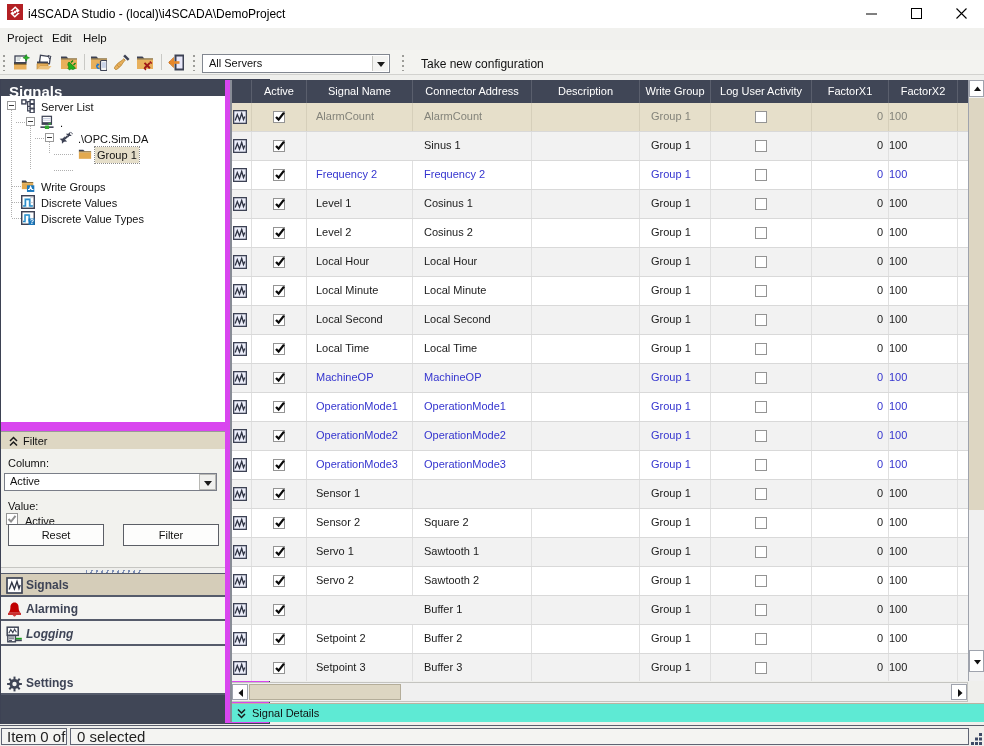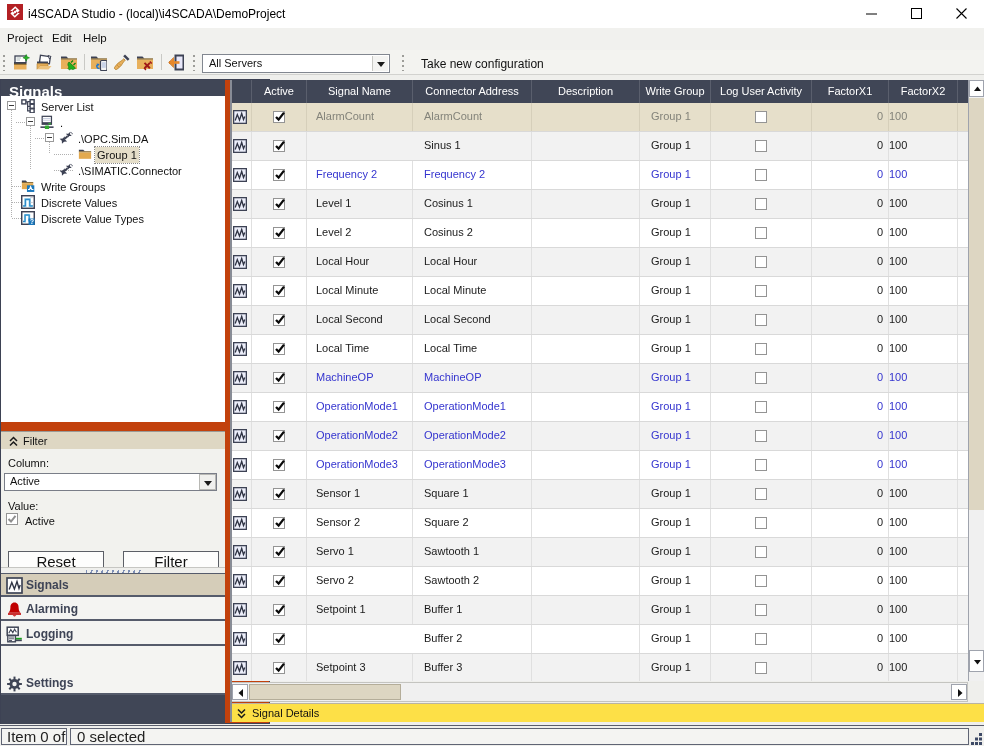--- a/index.html
+++ b/index.html
@@ -20,40 +20,40 @@
   background-image:repeating-linear-gradient(#9d9d99 0 2px, transparent 2px 5px); }
 .tbtn { position:absolute; top:4px; width:17px; height:17px; }
 .tsep { position:absolute; top:4px; width:1px; height:16px; background:#c9c9c5; }
 #combo { position:absolute; left:202px; top:4px; width:188px; height:19px; background:#fff; border:1px solid #828790; font-size:11px; color:#111; }
 #combo .ct { position:absolute; left:6px; top:2px; }
 #combo .carrow { position:absolute; right:1px; top:1px; width:16px; height:15px; background:#f4f4f2; border-left:1px solid #c9c9c5; }
 #combo .carrow:after { content:""; position:absolute; left:4px; top:6px; border:4px solid transparent; border-top:5px solid #1a1a1a; }
 #takenew { position:absolute; left:421px; top:7px; font-size:12px; color:#111; }
 
 
-#lpanel { position:absolute; left:0; top:79px; width:270px; height:645px; background:#c2410c; border:1px solid #3d4254; }
+#lpanel { position:absolute; left:0; top:79px; width:270px; height:645px; background:#d946ef; border:1px solid #3d4254; }
 #lhead { position:absolute; left:0; top:0; width:224px; height:24px; background:#404656; color:#fff; font-size:15px; font-weight:bold; padding-left:8px; line-height:24px; }
 #tree { position:absolute; left:0; top:16px; width:224px; height:326px; background:#fff; font-size:11px; color:#111; }
 .trow { position:absolute; height:16px; line-height:16px; }
 .pm { position:absolute; width:9px; height:9px; border:1px solid #9a9a9a; background:#fff; }
 .pm:before { content:""; position:absolute; left:1px; top:3px; width:5px; height:1px; background:#3a3a3a; }
 .ticon { position:absolute; top:1px; width:14px; height:14px; }
 .tlabel { position:absolute; top:1px; white-space:nowrap; }
 .tsel { background:#e5dec9; outline:1px dotted #8a8a8a; }
 .vline { position:absolute; width:1px; background-image:repeating-linear-gradient(#b0b0b0 0 1px, transparent 1px 2px); }
 .hline { position:absolute; height:1px; background-image:repeating-linear-gradient(90deg,#b0b0b0 0 1px, transparent 1px 2px); }
 
 
 #fhead { position:absolute; left:0; top:351px; width:224px; height:19px; background:#ded7c3; border-top:1px solid #9a9a96; font-size:11px; color:#111; line-height:19px; }
 #fbody { position:absolute; left:0; top:369px; width:224px; height:197px; background:#f2f2ee; font-size:11px; color:#111;padding-left:15px; }
 #fcombo { position:absolute; left:3px; top:24px; width:213px; height:18px; background:#fff; border:1px solid #7a7e88; font-size:11px; }
 #fcombo .ct { position:absolute; left:5px; top:1px; }
 #fcombo .carrow { position:absolute; right:0px; top:0px; width:17px; height:16px; background:#f0f0ed; border:1px solid #b8b8b4; }
 #fcombo .carrow:after { content:""; position:absolute; left:4px; top:6px; border:4px solid transparent; border-top:5px solid #1a1a1a; }
-.fbtn { position:absolute; top:102px; width:96px; height:22px; background:#fdfdfc; border:1px solid #5c5f66; font-size:15px; text-align:center; line-height:20px; color:#111; }
+.fbtn { position:absolute; top:75px; width:96px; height:22px; background:#fdfdfc; border:1px solid #5c5f66; font-size:11px; text-align:center; line-height:20px; color:#111; }
 #splitter { position:absolute; left:0; top:487px; width:224px; height:6px; background:#efefec; border-top:1px solid #c6c6c2; }
 #splitter:after { content:""; position:absolute; left:85px; top:2px; width:55px; height:3px;
   background-image:repeating-linear-gradient(110deg, #7d8eb5 0 1.5px, transparent 1.5px 5px); }
 
 
 #nav { position:absolute; left:0; top:493px; width:224px; height:122px; background:#f4f4f2; border-top:1px solid #555b6b; }
 .nitem { position:absolute; left:0; width:224px; height:23px; border-bottom:2px solid #555b6b; font-size:12px; font-weight:bold; color:#3e4456; background:#f4f4f2; }
 .nitem .nlabel { position:absolute; left:25px; top:4px; }
 .nicon { position:absolute; left:5px; top:3px; width:17px; height:17px; }
 #navfill { position:absolute; left:0; top:615px; width:224px; height:29px; background:#404656; }
@@ -87,21 +87,21 @@
 .cbk svg { position:absolute; left:0px; top:0px; }
 
 
 #vscroll { position:absolute; left:738px; top:1px; width:16px; height:601px; background:#f0f0f0; border-left:1px solid #9fa3ad; }
 .sbtn { position:absolute; background:#fff; border:1px solid #9fa3ad; }
 #vthumb { position:absolute; left:0px; top:18px; width:15px; height:412px; background:#ddd6c2; }
 
 #hscroll { position:absolute; left:0; top:603px; width:738px; height:20px; background:#f0f0f0; border:1px solid #c4c4c0; }
 #hthumb { position:absolute; left:18px; top:1px; width:152px; height:16px; background:#ddd6c2; border:1px solid #b4ad99; }
 
-#sdbar { position:absolute; left:0; top:624px; width:754px; height:19px; background:#fde047; border-top:1px solid #b9b3a2; font-size:11px; color:#111; line-height:19px; }
+#sdbar { position:absolute; left:0; top:624px; width:754px; height:19px; background:#5eead4; border-top:1px solid #b9b3a2; font-size:11px; color:#111; line-height:19px; }
 
 
 #status { position:absolute; left:0; top:725px; width:984px; height:21px; background:#efefec; border-top:1px solid #5a5e6c; font-size:15px; color:#222; }
 .spanel { position:absolute; top:2px; height:17px; background:#f4f4f2; border:1px solid #5f6474; line-height:15px; }
 </style></head>
 <body>
 
 <div id="title">
   <svg id="appicon" viewBox="0 0 16 16">
       <rect width="16" height="16" fill="#b32024"></rect>
@@ -242,31 +242,20 @@
         <span class="tlabel" style="left:75px;padding:0 2px">.\OPC.Sim.DA</span>
       </div>
 <div class="trow" style="left:0;top:50px;width:224px">
         <svg class="ticon" style="left:77px" viewBox="0 0 16 16" width="16" height="16">
           <path d="M1 3 L6 3 L7.8 4.9 L1 4.9 Z" fill="#3d4254"></path>
           <rect x="1" y="4.9" width="14" height="1.3" fill="#7a5a1e"></rect>
           <rect x="1" y="6.2" width="14" height="7.3" fill="#e2a94f"></rect>
         </svg>
         <span class="tlabel tsel" style="left:94px;padding:0 2px">Group 1</span>
       </div>
-<div class="trow" style="left:0;top:66px;width:224px">
-        <svg class="ticon" style="left:58px" viewBox="0 0 16 16" width="16" height="16">
-          <g fill="#3d4254">
-            <path d="M9.3 12.0 L5.8 12.2 L3.4 14.7 L3.2 11.2 L0.7 8.8 L4.2 8.6 L6.6 6.1 L6.8 9.6 Z"></path>
-            <path d="M14.6 5.6 L11.8 5.8 L10.0 7.8 L9.8 5.0 L7.8 3.2 L10.6 3.0 L12.4 1.0 L12.6 3.8 Z"></path>
-            <path d="M6.5 9 L9.8 5.8" stroke="#3d4254" stroke-width="2.2"></path>
-            <path d="M13.2 1.2 L14.2 2.2 M14.6 2.8 L15.4 3.6" stroke="#3d4254" stroke-width="1.2"></path>
-          </g>
-        </svg>
-        <span class="tlabel" style="left:75px;padding:0 2px">.\SIMATIC.Connector</span>
-      </div>
 <div class="trow" style="left:0;top:82px;width:224px">
         <svg class="ticon" style="left:20px" viewBox="0 0 16 16" width="16" height="16">
           <path d="M1 1.8 L5.5 1.8 L7.2 3.6 L1 3.6 Z" fill="#3d4254"></path>
           <rect x="1" y="3.6" width="13" height="1.2" fill="#7a5a1e"></rect>
           <rect x="1" y="4.8" width="13" height="6.8" fill="#e2a94f"></rect>
           <rect x="6.8" y="7.2" width="8.4" height="7.6" fill="#1b78bc"></rect>
           <path d="M8 12 L9.8 12 L11 9 L12.3 12 L14.2 12" fill="none" stroke="#fff" stroke-width="1.4"></path>
         </svg>
         <span class="tlabel" style="left:38px;padding:0 2px">Write Groups</span>
       </div>
@@ -322,21 +311,21 @@
         <span class="nlabel">Signals</span>
       </div>
 <div class="nitem" style="top:24.4px;text-align:center;">
         <svg class="nicon" viewBox="0 0 17 17">
           <path d="M8.5 1.6 C5.6 1.6 4.4 4 4.4 6.5 C4.4 9.8 3.2 11 2.4 11.8 L14.6 11.8 C13.8 11 12.6 9.8 12.6 6.5 C12.6 4 11.4 1.6 8.5 1.6 Z" fill="#c00000"></path>
           <rect x="2" y="12.2" width="13" height="1.6" fill="#c00000"></rect>
           <path d="M6.7 14.3 A2 2 0 0 0 10.3 14.3 Z" fill="#c00000"></path>
         </svg>
         <span class="nlabel">Alarming</span>
       </div>
-<div class="nitem" style="top:48.8px;">
+<div class="nitem" style="top:48.8px;font-style:italic;">
         <svg class="nicon" viewBox="0 0 17 17">
           <rect x="1.2" y="1.2" width="11" height="8.2" fill="#fff" stroke="#3f4556" stroke-width="1.5"></rect>
           <path d="M2.8 7.2 L4.8 3.6 L6.8 6.6 L8.6 3.2 L10.4 6.2" fill="none" stroke="#3f4556" stroke-width="1.1"></path>
           <rect x="1.8" y="9.4" width="7.6" height="6.4" fill="#fff" stroke="#3f4556" stroke-width="1.4"></rect>
           <path d="M3 11 H8 M3 12.8 H8 M3 14.5 H6" stroke="#3f4556" stroke-width="0.9"></path>
           <rect x="9.8" y="11.8" width="6" height="1.8" fill="#18a018"></rect>
           <rect x="9.8" y="13.6" width="6" height="1.6" fill="#3f4556"></rect>
         </svg>
         <span class="nlabel">Logging</span>
       </div>
@@ -585,21 +574,20 @@
 </div>
 <div class="row ralt" style="top:377px">
 <div class="c c0"><span class="wicon"><svg width="14" height="14" viewBox="0 0 14 14">
               <rect x="0.5" y="0.5" width="13" height="13" fill="#eceefa" stroke="#3d4254" stroke-width="1.6"></rect>
               <path d="M2.2 10.5 L4.3 4.5 L6.5 10 L8.7 3.5 L10.5 9.5 L11.8 6.5" fill="none" stroke="#2e3343" stroke-width="1.3"></path>
             </svg></span></div>
 <div class="c c1"><span class="cb cbk"><svg width="11" height="11" viewBox="0 0 11 11" style="overflow:visible;position:absolute;left:0;top:-1px">
               <path d="M2 6 L4.6 8.6 L10 1.6" fill="none" stroke="#0a0a0a" stroke-width="2.3"></path>
             </svg></span></div>
 <div class="c c2">Sensor 1</div>
-<div class="c c3">Square 1</div>
 <div class="c c4"></div>
 <div class="c c5">Group 1</div>
 <div class="c c6"><span class="cb"></span></div>
 <div class="c c7">0</div>
 <div class="c c8">100</div>
 </div>
 <div class="row" style="top:406px">
 <div class="c c0"><span class="wicon"><svg width="14" height="14" viewBox="0 0 14 14">
               <rect x="0.5" y="0.5" width="13" height="13" fill="#eceefa" stroke="#3d4254" stroke-width="1.6"></rect>
               <path d="M2.2 10.5 L4.3 4.5 L6.5 10 L8.7 3.5 L10.5 9.5 L11.8 6.5" fill="none" stroke="#2e3343" stroke-width="1.3"></path>
@@ -648,36 +636,36 @@
 <div class="c c8">100</div>
 </div>
 <div class="row ralt" style="top:493px">
 <div class="c c0"><span class="wicon"><svg width="14" height="14" viewBox="0 0 14 14">
               <rect x="0.5" y="0.5" width="13" height="13" fill="#eceefa" stroke="#3d4254" stroke-width="1.6"></rect>
               <path d="M2.2 10.5 L4.3 4.5 L6.5 10 L8.7 3.5 L10.5 9.5 L11.8 6.5" fill="none" stroke="#2e3343" stroke-width="1.3"></path>
             </svg></span></div>
 <div class="c c1"><span class="cb cbk"><svg width="11" height="11" viewBox="0 0 11 11" style="overflow:visible;position:absolute;left:0;top:-1px">
               <path d="M2 6 L4.6 8.6 L10 1.6" fill="none" stroke="#0a0a0a" stroke-width="2.3"></path>
             </svg></span></div>
-<div class="c c2">Setpoint 1</div>
 <div class="c c3">Buffer 1</div>
 <div class="c c4"></div>
 <div class="c c5">Group 1</div>
 <div class="c c6"><span class="cb"></span></div>
 <div class="c c7">0</div>
 <div class="c c8">100</div>
 </div>
 <div class="row" style="top:522px">
 <div class="c c0"><span class="wicon"><svg width="14" height="14" viewBox="0 0 14 14">
               <rect x="0.5" y="0.5" width="13" height="13" fill="#eceefa" stroke="#3d4254" stroke-width="1.6"></rect>
               <path d="M2.2 10.5 L4.3 4.5 L6.5 10 L8.7 3.5 L10.5 9.5 L11.8 6.5" fill="none" stroke="#2e3343" stroke-width="1.3"></path>
             </svg></span></div>
 <div class="c c1"><span class="cb cbk"><svg width="11" height="11" viewBox="0 0 11 11" style="overflow:visible;position:absolute;left:0;top:-1px">
               <path d="M2 6 L4.6 8.6 L10 1.6" fill="none" stroke="#0a0a0a" stroke-width="2.3"></path>
             </svg></span></div>
+<div class="c c2">Setpoint 2</div>
 <div class="c c3">Buffer 2</div>
 <div class="c c4"></div>
 <div class="c c5">Group 1</div>
 <div class="c c6"><span class="cb"></span></div>
 <div class="c c7">0</div>
 <div class="c c8">100</div>
 </div>
 <div class="row ralt" style="top:551px">
 <div class="c c0"><span class="wicon"><svg width="14" height="14" viewBox="0 0 14 14">
               <rect x="0.5" y="0.5" width="13" height="13" fill="#eceefa" stroke="#3d4254" stroke-width="1.6"></rect>

